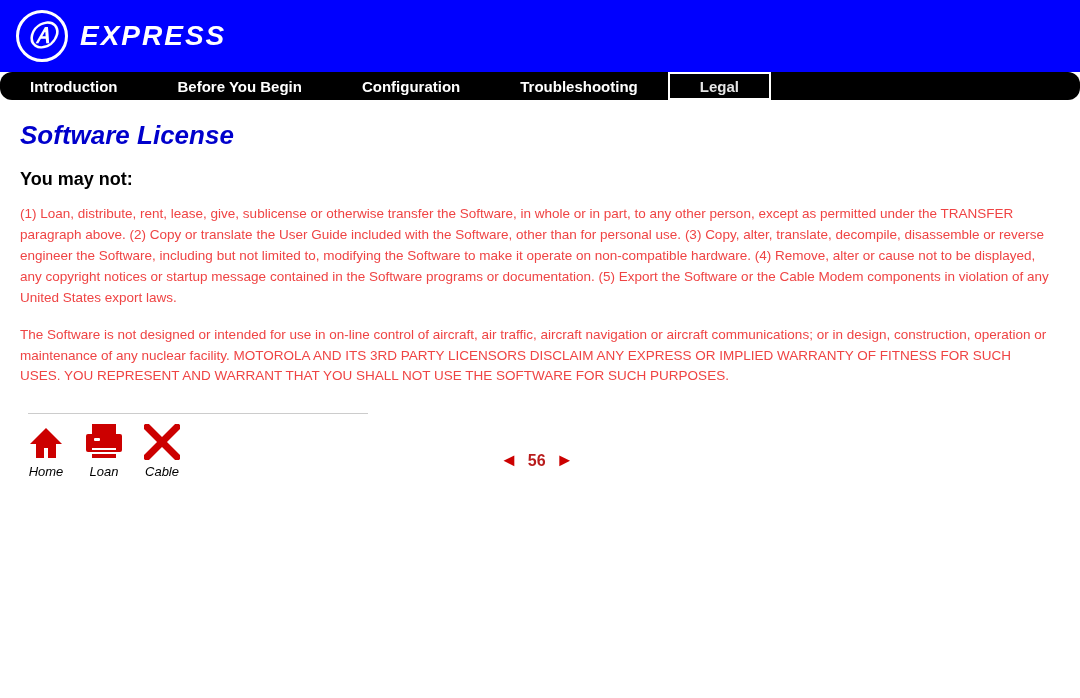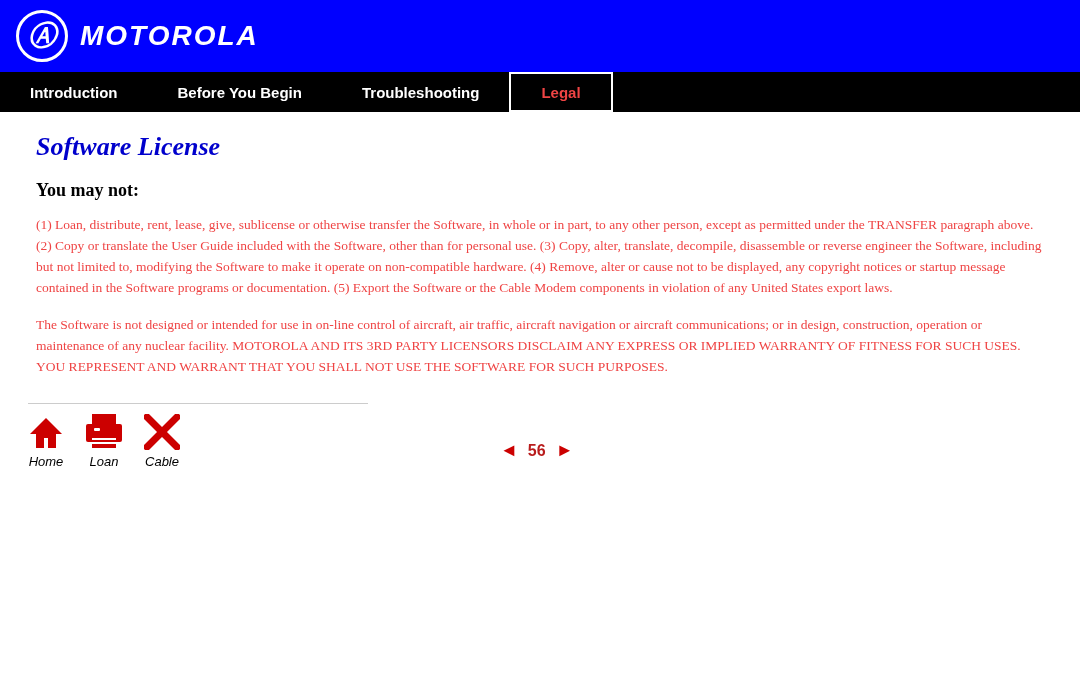--- a/index.html
+++ b/index.html
@@ -35,44 +35,44 @@
       font-weight: 900;
       letter-spacing: 2px;
       font-style: italic;
     }
 
     
     .nav {
       background: #000;
       display: flex;
       align-items: center;
-      height: 40px;
+      height: 28px;
+      border-radius: 12px;
     }
     .nav-item {
       color: #fff;
       font-size: 15px;
       font-weight: bold;
       padding: 0 30px;
       height: 100%;
       display: flex;
       align-items: center;
       cursor: pointer;
       white-space: nowrap;
       text-decoration: none;
     }
     .nav-item.active {
       border: 2px solid #fff;
-      color: #ef4444;
+      color: #e5e5e5;
     }
 
     
     .content {
-      padding: 20px 28px 10px 36px;
+      padding: 20px 28px 10px 20px;
       flex: 1;
-      font-family: Liberation Serif, serif;
     }
     .page-title {
       color: #0000CC;
       font-size: 26px;
       font-weight: bold;
       margin-bottom: 18px;
       font-style: italic;
     }
     .subtitle {
       font-size: 18px;
@@ -137,26 +137,27 @@
       color: #b91c1c;
     }
   </style>
 </head>
 <body>
 
 <div class="header">
   <div class="logo-circle">
     <span class="logo-m">Ⓐ</span>
   </div>
-  <span class="logo-text">MOTOROLA</span>
+  <span class="logo-text">EXPRESS</span>
 </div>
 
 <nav class="nav">
   <a class="nav-item">Introduction</a>
   <a class="nav-item">Before You Begin</a>
+  <a class="nav-item">Configuration</a>
   <a class="nav-item">Troubleshooting</a>
   <a class="nav-item active">Legal</a>
 </nav>
 
 <div class="content">
   <div class="page-title">Software License</div>
   <div class="subtitle">You may not:</div>
   <p class="body-text">(1) Loan, distribute, rent, lease, give, sublicense or otherwise transfer the Software, in whole or in part, to any other person, except as permitted under the TRANSFER paragraph above. (2) Copy or translate the User Guide included with the Software, other than for personal use. (3) Copy, alter, translate, decompile, disassemble or reverse engineer the Software, including but not limited to, modifying the Software to make it operate on non-compatible hardware. (4) Remove, alter or cause not to be displayed, any copyright notices or startup message contained in the Software programs or documentation. (5) Export the Software or the Cable Modem components in violation of any United States export laws.</p>
   <p class="body-text">The Software is not designed or intended for use in on-line control of aircraft, air traffic, aircraft navigation or aircraft communications; or in design, construction, operation or maintenance of any nuclear facility. MOTOROLA AND ITS 3RD PARTY LICENSORS DISCLAIM ANY EXPRESS OR IMPLIED WARRANTY OF FITNESS FOR SUCH USES. YOU REPRESENT AND WARRANT THAT YOU SHALL NOT USE THE SOFTWARE FOR SUCH PURPOSES.</p>
 </div>

